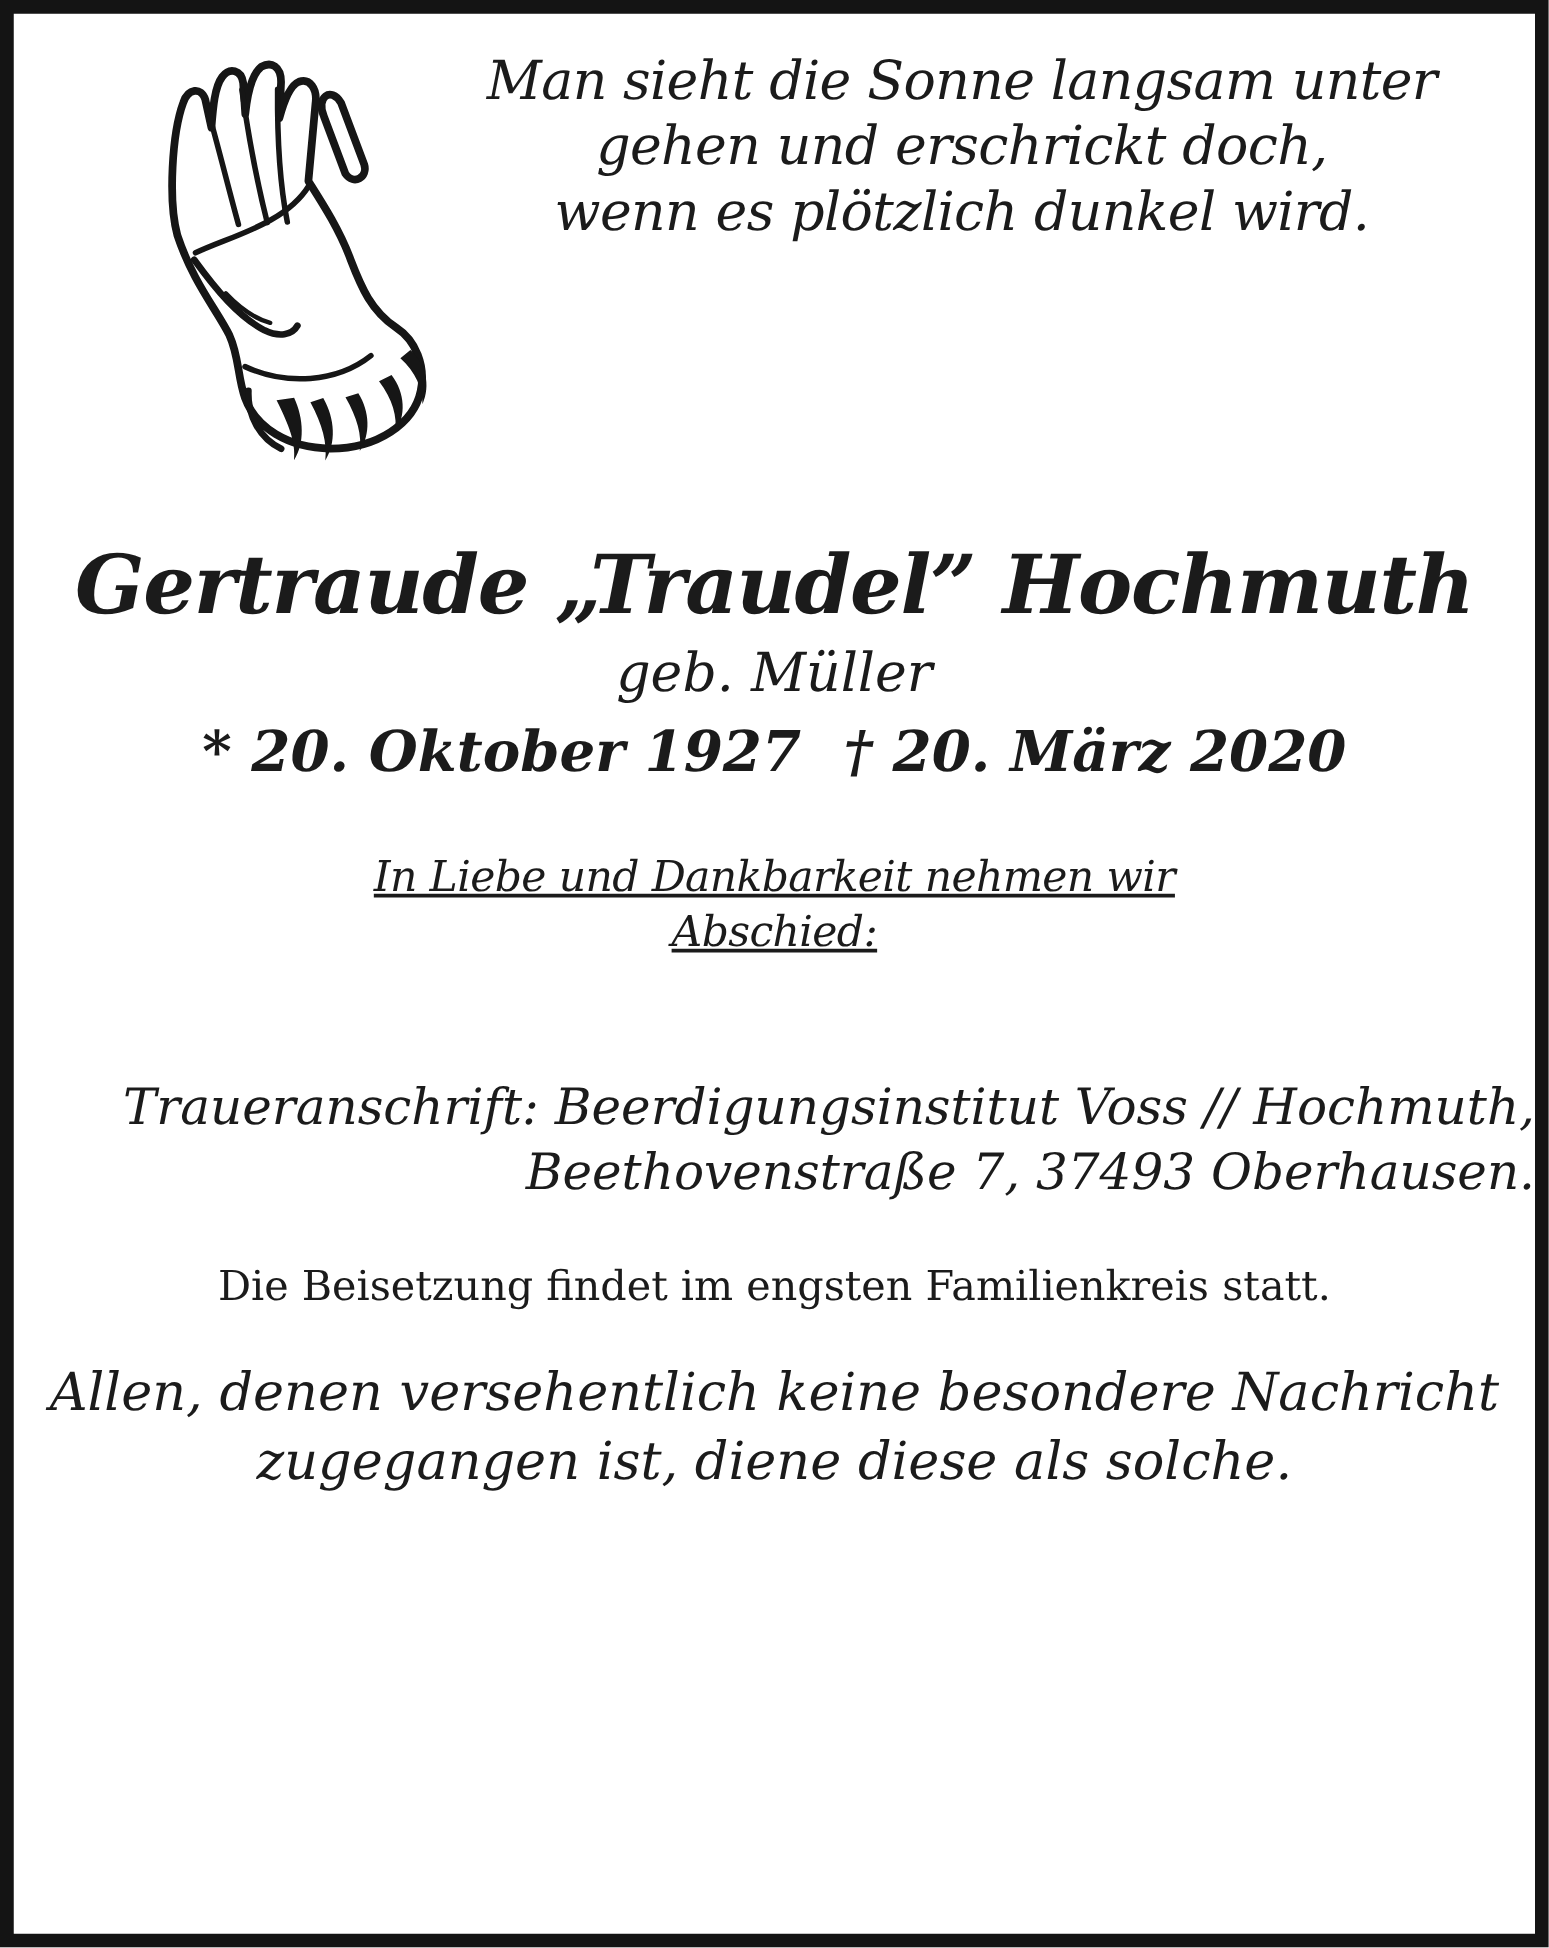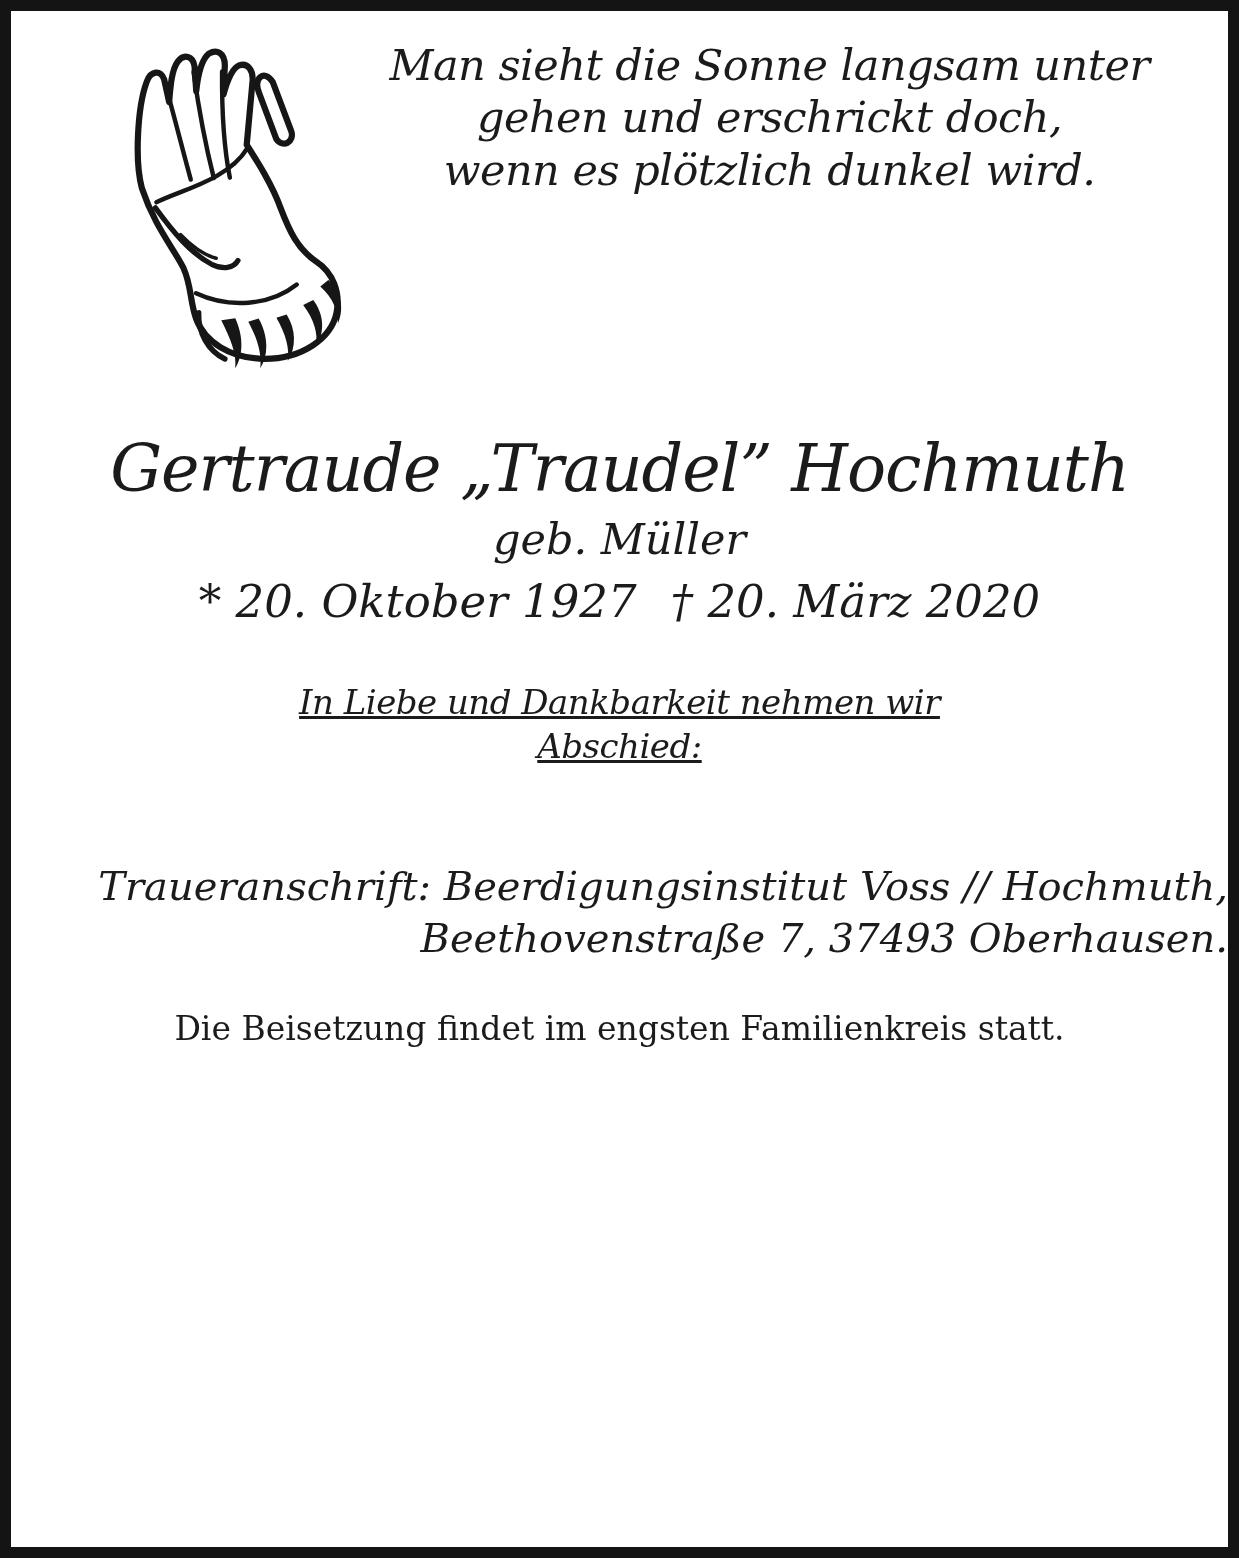--- a/index.html
+++ b/index.html
@@ -29,36 +29,37 @@
     text-align: center;
     font-style: italic;
     font-size: 43px;
     line-height: 1.22;
     letter-spacing: -0.5px;
   }
   .center { text-align: center; }
   .name {
     margin-top: 22px;
     font-size: 65px;
-    font-weight: normal;
+    font-weight: bold;
     font-style: italic;
     letter-spacing: -1px;
     line-height: 1.1;
   }
   .maiden {
     margin-top: 10px;
     font-style: italic;
     font-size: 43px;
     line-height: 1.15;
   }
   .dates {
     margin-top: 12px;
     font-style: italic;
     font-size: 45px;
     line-height: 1.15;
+    font-weight: bold;
   }
   .dates .birth { margin-right: 34px; }
   .farewell {
     margin-top: 52px;
     font-style: italic;
     font-size: 34px;
     line-height: 1.3;
     letter-spacing: -0.5px;
     text-decoration: underline;
   }
@@ -166,14 +167,18 @@
   </div>
 
 
   <div class="center address">
     <p>Traueranschrift: Beerdigungsinstitut Voss // Hochmuth,</p>
     <p>Beethovenstraße 7, 37493 Oberhausen.</p>
   </div>
 
   <div class="center burial">Die Beisetzung findet im engsten Familienkreis statt.</div>
 
+  <div class="center notification">
+    <p>Allen, denen versehentlich keine besondere Nachricht</p>
+    <p>zugegangen ist, diene diese als solche.</p>
+  </div>
 
 </div>
 
 </body></html>

